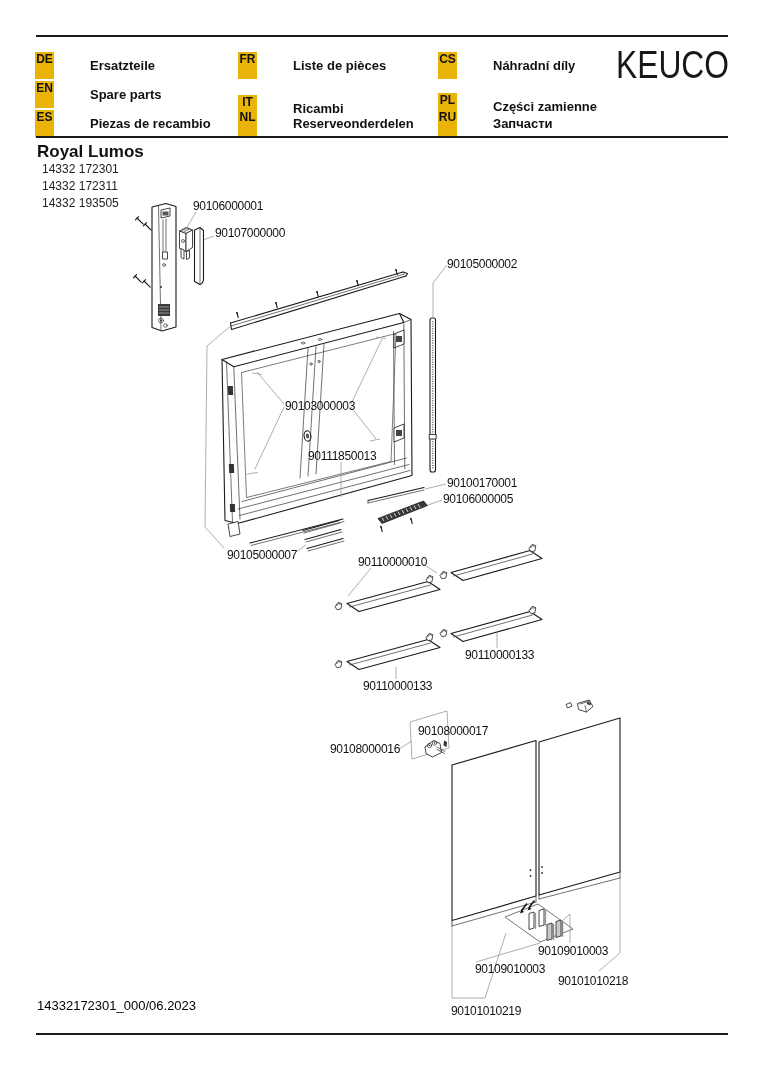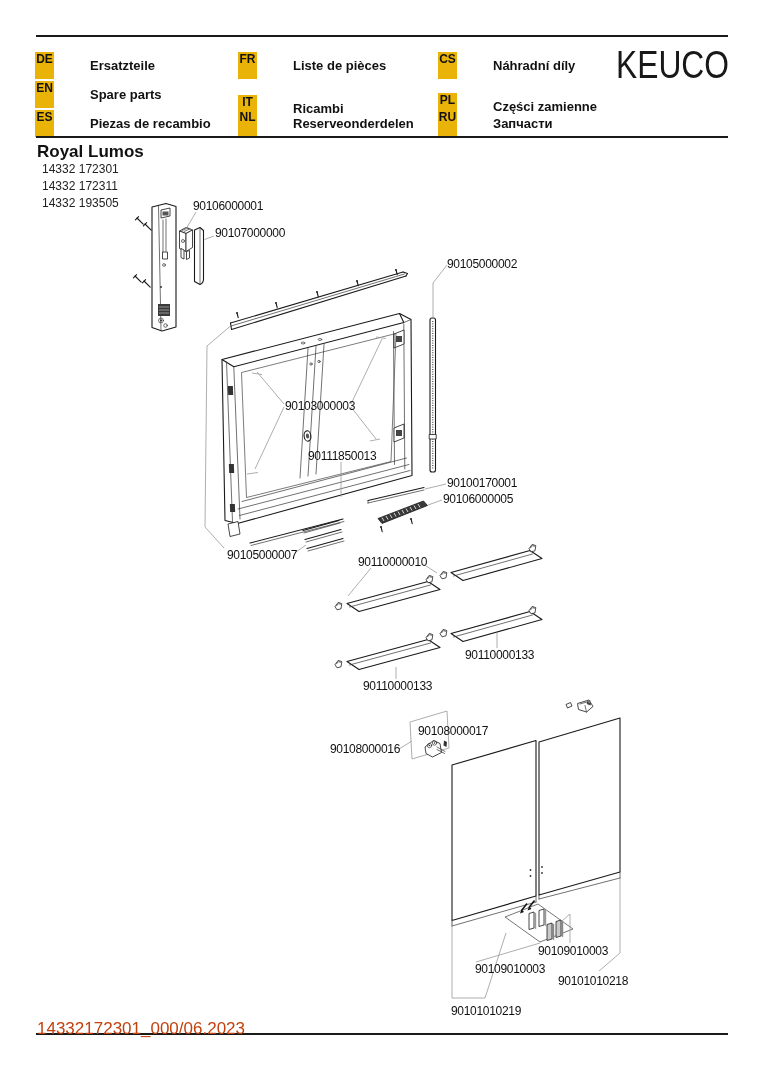--- a/index.html
+++ b/index.html
@@ -12,21 +12,21 @@
   .lang-item{position:absolute;display:flex;align-items:center;}
   .lang-badge{
     width:19px;height:27px;background:#eab308;color:#111;
     font-weight:bold;font-size:12px;line-height:15px;text-align:center;
     flex:0 0 19px;
   }
   .lang-label{font-weight:bold;font-size:13px;margin-left:36px;white-space:nowrap;}
   .brand{position:absolute;left:615px;top:50px;}
   .product-name{position:absolute;left:37px;top:142px;font-weight:bold;font-size:17px;}
   .variant{position:absolute;left:42px;font-size:12px;color:#222;}
-  .footer-id{position:absolute;left:37px;top:1019px;font-size:17px;color:#c2410c;}
+  .footer-id{position:absolute;left:37px;top:998px;font-size:13px;color:#000000;}
   svg.diagram{position:absolute;left:0;top:0;}
   svg .ln{stroke:#1a1a1a;fill:none;stroke-width:1.1;stroke-linecap:round;stroke-linejoin:round;}
   svg .ln2{stroke:#333;fill:none;stroke-width:0.7;stroke-linecap:round;}
   svg .ldr{stroke:#999;fill:none;stroke-width:0.8;}
   svg .wht{fill:#fff;stroke:#1a1a1a;stroke-width:1.1;stroke-linejoin:round;}
   svg .wht2{fill:#fff;stroke:#1a1a1a;stroke-width:0.8;stroke-linejoin:round;}
   svg text.lbl{font-family:"Liberation Sans","DejaVu Sans",sans-serif;font-size:12px;letter-spacing:-0.3px;fill:#111;}
 </style>
 </head>
 <body>

